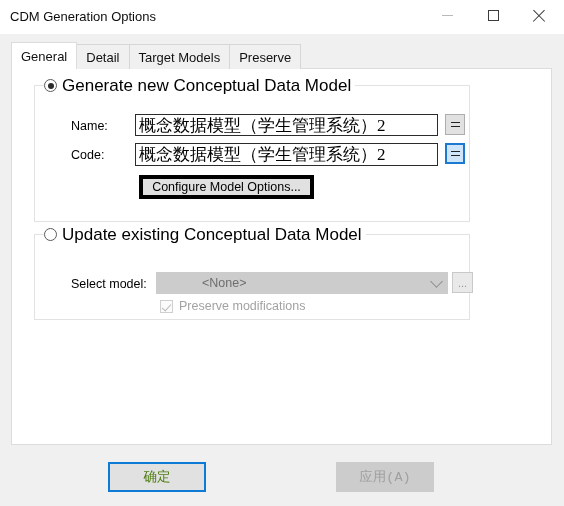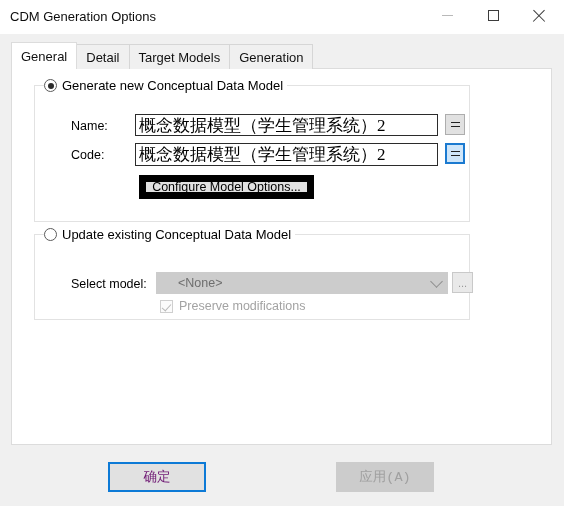--- a/index.html
+++ b/index.html
@@ -122,21 +122,21 @@
   }
   .grp-legend {
     position: absolute;
     top: -9px; left: 9px;
     height: 17px;
     background: #ffffff;
     padding: 0 4px 0 0;
     display: flex;
     align-items: center;
     white-space: nowrap;
-    font-size: 13px;
+    font-size: 17px;
     color: #000;
   }
 
   
   .radio {
     width: 13px; height: 13px;
     border-radius: 50%;
     border: 1px solid #5b5b5b;
     box-sizing: border-box;
     background: #fff;
@@ -196,40 +196,41 @@
     width: 9px; height: 5px;
     border-top: 1.6px solid #222;
     border-bottom: 1.6px solid #222;
     box-sizing: border-box;
   }
 
   .pushbtn {
     position: absolute;
     box-sizing: border-box;
     background: #e1e1e1;
-    border: 7px solid #000000;
+    border: 4px solid #000000;
     font-family: "Liberation Sans", "DejaVu Sans", sans-serif;
     font-size: 12.5px;
     color: #000;
     display: flex;
     align-items: center;
     justify-content: center;
     white-space: nowrap;
   }
 
   
   #combo-model {
     position: absolute;
     left: 121px; top: 37px;
     width: 292px; height: 22px;
     box-sizing: border-box;
     background: #cccccc;
     border: 1px solid #cccccc;
     display: flex;
     align-items: center;
+    padding-left: 24px;
   }
   #combo-value {
     flex: 1;
     padding-left: 21px;
     font-size: 12.5px;
     color: #6e6e6e;
     white-space: nowrap;
   }
   #combo-arrow {
     width: 22px;
@@ -298,21 +299,21 @@
   }
   .dlgbtn {
     position: absolute;
     top: 7px;
     width: 98px; height: 30px;
     box-sizing: border-box;
     background: #e1e1e1;
     border: 1px solid #adadad;
     font-family: "Liberation Sans", "DejaVu Sans", sans-serif;
     font-size: 13.5px;
-    color: #701a75;
+    color: #4d7c0f;
     display: flex;
     align-items: center;
     justify-content: center;
     white-space: nowrap;
   }
   .dlgbtn.default {
     border: 2px solid #0d7ad6;
   }
   .dlgbtn.disabled {
     background: #cccccc;
@@ -356,21 +357,21 @@
   <div class="tab active">
     <span>General</span>
   </div>
   <div class="tab">
     <span>Detail</span>
   </div>
   <div class="tab">
     <span>Target Models</span>
   </div>
   <div class="tab">
-    <span>Generation</span>
+    <span>Preserve</span>
   </div>
 </div>
 
 <div id="tabpanel">
 
   <div class="groupbox" id="grp-generate">
     <div class="grp-legend">
       <span class="radio checked"></span>
       <span>Generate new Conceptual Data Model</span>
     </div>

